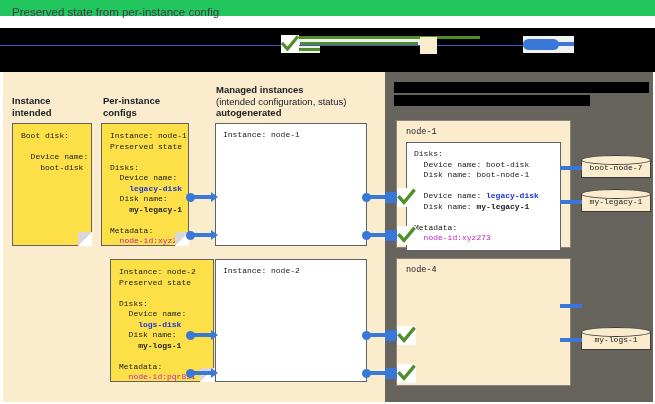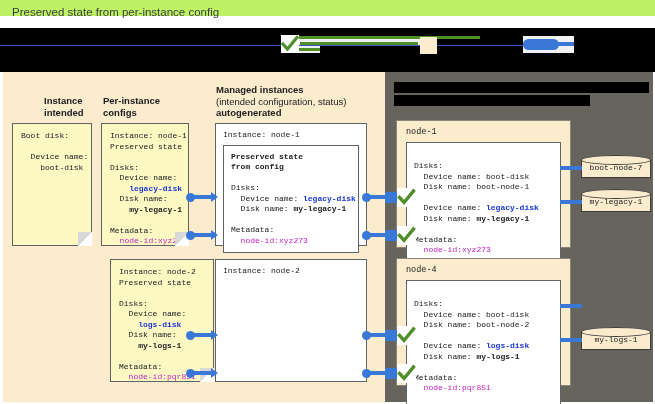--- a/index.html
+++ b/index.html
@@ -7,21 +7,21 @@
     width: 655px; height: 404px;
     background: #ffffff;
     font-family: "Liberation Sans", sans-serif;
     overflow: hidden;
   }
   #root { position: relative; width: 655px; height: 404px; }
 
   
   .title-bar {
     position: absolute; left: 0; top: 0; width: 655px; height: 16px;
-    background: #bef264;
+    background: #22c55e;
   }
   .title-bar .title-text {
     position: absolute; left: 12px; top: 6px;
     font-size: 11.5px; color: #3c4043;
     font-family: "Liberation Sans", sans-serif;
   }
 
   
   .legend-strip {
     position: absolute; left: 0; top: 28px; width: 655px; height: 44px;
@@ -82,21 +82,21 @@
     position: absolute;
     font-size: 9.5px; font-weight: bold; color: #202124;
     line-height: 11.5px;
     font-family: "Liberation Sans", sans-serif;
   }
   .col-head .sub { font-weight: normal; }
 
   
   .doc {
     position: absolute;
-    background: #fef9c3;
+    background: #fde047;
     border: 1px solid #5f6368;
     font-family: "Liberation Mono", monospace;
     font-size: 8px; color: #202124;
     line-height: 10.5px;
   }
   .doc .fold {
     position: absolute; right: -1px; bottom: -1px;
     width: 0; height: 0;
     border-left: 14px solid #d8d8d8;
     border-bottom: 14px solid #ffffff;
@@ -125,21 +125,21 @@
     position: absolute; background: #fbeccd; border: 1px solid #8a8578;
   }
   .node-panel .node-title {
     font-family: "Liberation Mono", monospace;
     font-size: 8.5px; color: #202124;
     padding: 6px 0 5px 9px;
   }
   .node-panel .node-inner {
     margin: 0 9px 8px 9px;
     background: #ffffff; border: 1px solid #5f6368;
-    padding: 18px 7px; white-space: pre;
+    padding: 6px 7px; white-space: pre;
     font-family: "Liberation Mono", monospace;
     font-size: 8px; line-height: 10.5px; color: #202124;
   }
 
   
   .k-blue { color: #1a37d8; font-weight: bold; }
   .k-mag  { color: #c21fc2; font-weight: normal; }
   .k-bold { font-weight: bold; }
 
   
@@ -226,21 +226,21 @@
     <div class="legend-blue-blob"></div>
   </div>
 
   <div class="panel-cream"></div>
 
   <div class="panel-gray">
     <div class="gray-redact" style="left:9px;top:10px;width:255px;height:11px;"></div>
     <div class="gray-redact" style="left:9px;top:23px;width:196px;height:11px;"></div>
   </div>
 
-  <div class="col-head" style="left:12px; top:95px;margin-left:32px;">
+  <div class="col-head" style="left:12px; top:95px;">
     <div>Instance</div>
     <div>intended</div>
   </div>
 
   <div class="col-head" style="left:216px; top:84px;">
     <div>Managed instances</div>
     <div class="sub">(intended configuration, status)</div>
     <div>autogenerated</div>
   </div>
 
@@ -282,29 +282,21 @@
 <span>  Disk name:</span>
 <span class="k-bold">    my-logs-1</span>
 
 <span>Metadata:</span>
 <span class="k-mag">  node-id:pqr851</span></div>
     <div class="fold"></div>
   </div>
 
   <div class="card" style="left:215px; top:123px; width:152px; height:123px;">
     <div class="body" style="padding:6px 7px;"><span>Instance: node-1</span>
-<div class="inner-box" style="margin-top:4px;"><span class="k-bold">Preserved state</span>
-<span class="k-bold">from config</span>
-
-<span>Disks:</span>
-<span>  Device name: </span><span class="k-blue">legacy-disk</span>
-<span>  Disk name: </span><span class="k-bold">my-legacy-1</span>
-
-<span>Metadata:</span>
-<span class="k-mag">  node-id:xyz273</span></div></div>
+</div>
   </div>
 
   <div class="card" style="left:215px; top:259px; width:152px; height:123px;">
     <div class="body" style="padding:6px 7px;"><span>Instance: node-2</span>
 </div>
   </div>
 
   <div class="node-panel" style="left:396px; top:120px; width:175px; height:128px;">
     <div class="node-title">node-1</div>
     <div class="node-inner"><span>Disks:</span>
@@ -313,29 +305,20 @@
 
 <span>  Device name: </span><span class="k-blue">legacy-disk</span>
 <span>  Disk name: </span><span class="k-bold">my-legacy-1</span>
 
 <span>Metadata:</span>
 <span class="k-mag">  node-id:xyz273</span></div>
   </div>
 
   <div class="node-panel" style="left:396px; top:258px; width:175px; height:128px;">
     <div class="node-title">node-4</div>
-    <div class="node-inner"><span>Disks:</span>
-<span>  Device name: boot-disk</span>
-<span>  Disk name: boot-node-2</span>
-
-<span>  Device name: </span><span class="k-blue">logs-disk</span>
-<span>  Disk name: </span><span class="k-bold">my-logs-1</span>
-
-<span>Metadata:</span>
-<span class="k-mag">  node-id:pqr851</span></div>
   </div>
 
   <div class="cyl" style="left:581px; top:155px;">
     <div class="body"></div>
     <div class="top"></div>
     <div class="label">boot-node-7</div>
   </div>
 
   <div class="cyl shadow" style="left:581px; top:189px;">
     <div class="body"></div>

